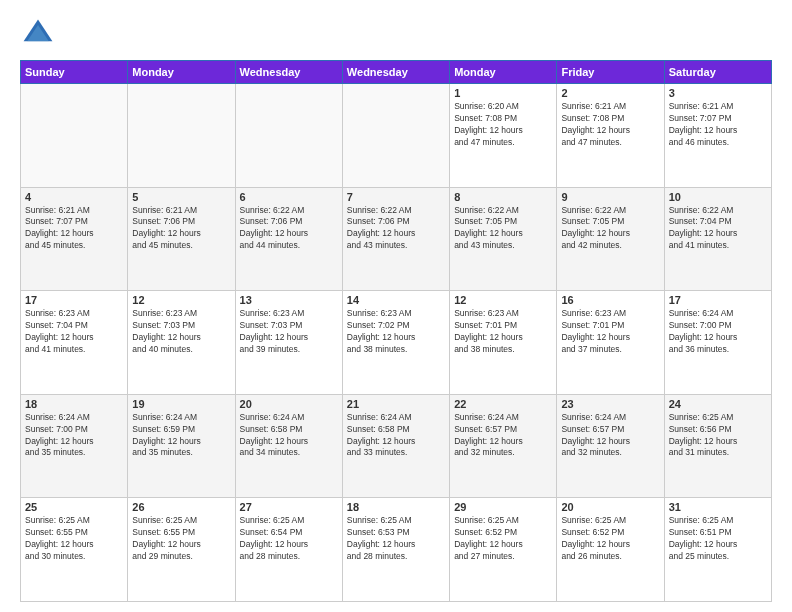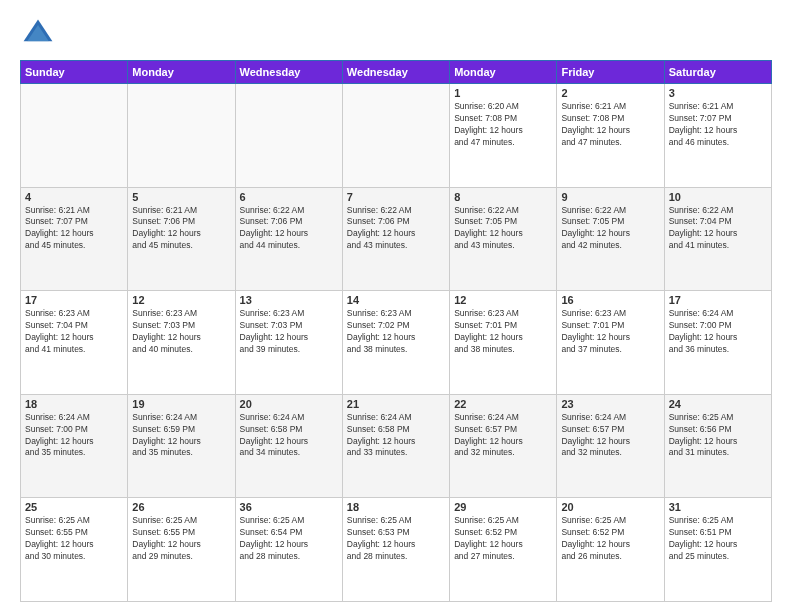--- a/index.html
+++ b/index.html
@@ -323,21 +323,21 @@
 and 30 minutes.</div>
           </td>
           <td>
             <span class="day-num">26</span>
             <div class="day-info" style="white-space: pre-line;">Sunrise: 6:25 AM
 Sunset: 6:55 PM
 Daylight: 12 hours
 and 29 minutes.</div>
           </td>
           <td>
-            <span class="day-num">36</span>
+            <span class="day-num">27</span>
             <div class="day-info" style="white-space: pre-line;">Sunrise: 6:25 AM
 Sunset: 6:54 PM
 Daylight: 12 hours
 and 28 minutes.</div>
           </td>
           <td>
             <span class="day-num">18</span>
             <div class="day-info" style="white-space: pre-line;">Sunrise: 6:25 AM
 Sunset: 6:53 PM
 Daylight: 12 hours

